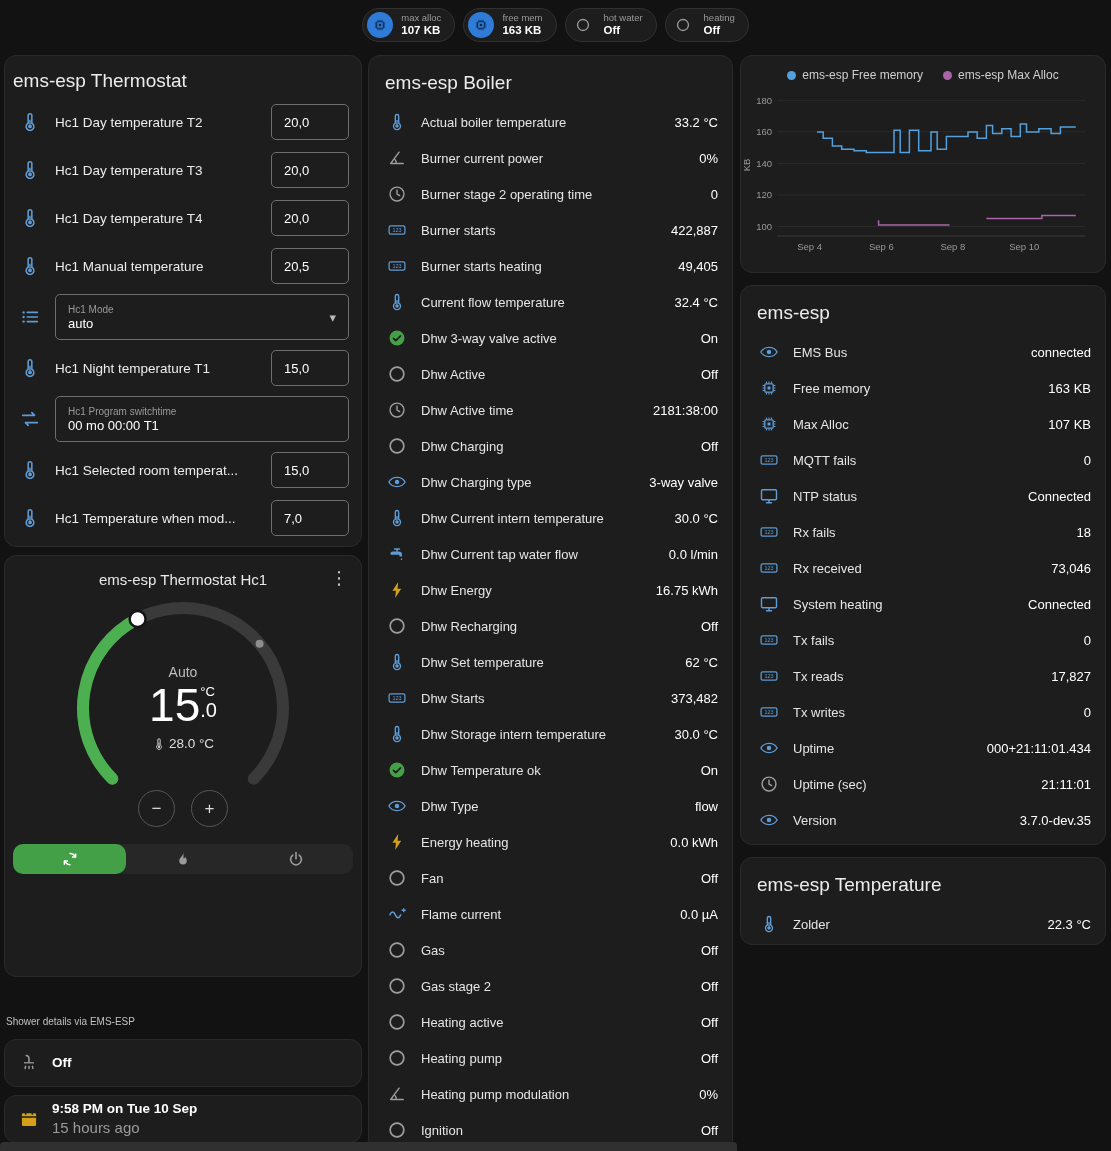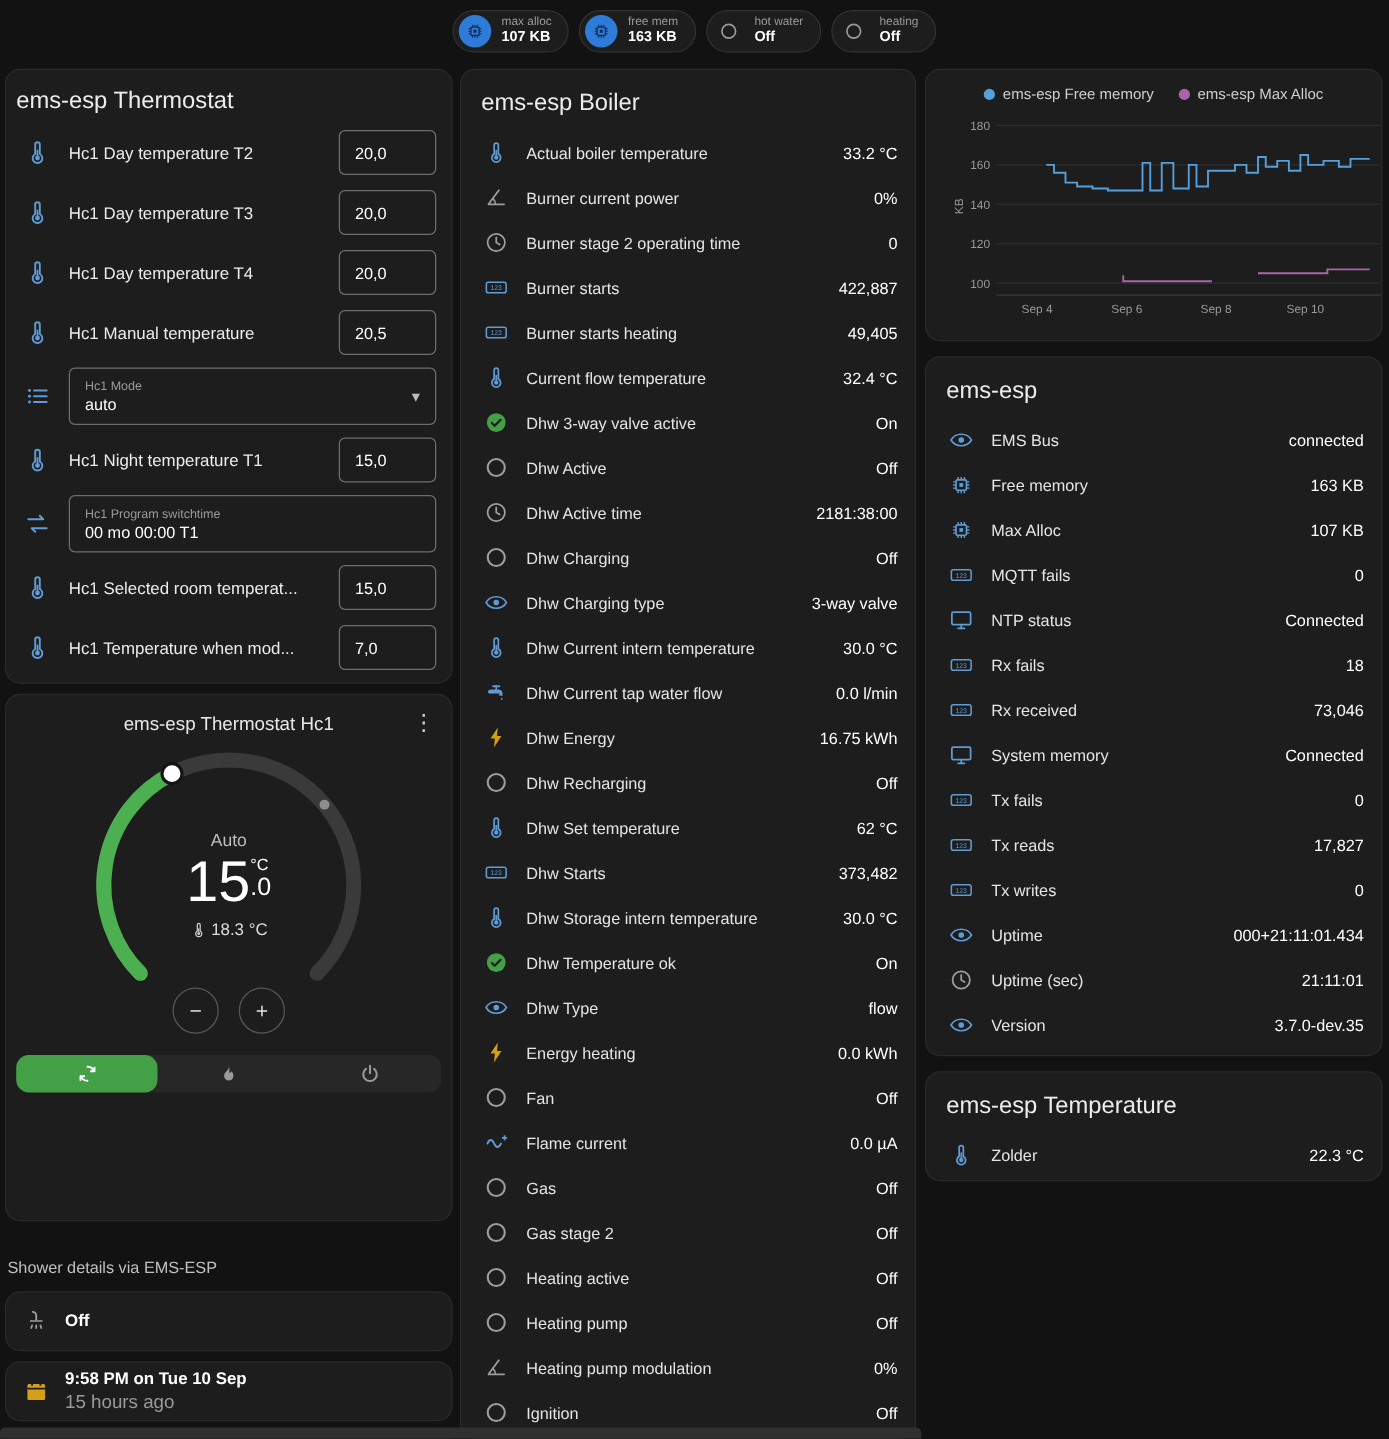--- a/index.html
+++ b/index.html
@@ -63,42 +63,42 @@
   .dial-btns{position:absolute;left:0;right:0;top:200px;display:flex;justify-content:center;gap:16px}
   .round-btn{width:37px;height:37px;border-radius:50%;border:1px solid #565656;color:#ddd;font-size:17px;display:flex;align-items:center;justify-content:center}
   .mode-bar{display:flex;margin:10px 8px 8px;background:#272727;border-radius:10px;height:30px}
   .mode-btn{flex:1;display:flex;align-items:center;justify-content:center;color:#9a9a9a;border-radius:10px}
   .mode-btn .icon{width:18px;height:18px}
   .mode-btn.active{background:#43a047;color:#fff}
 
   
   .section-head{margin-top:14px;padding:0 2px 4px}
   .section-title{font-size:21px;font-weight:700;color:#f2f2f2}
-  .section-sub{font-size:13px;color:#c0c0c0;margin-top:7px}
+  .section-sub{font-size:10px;color:#c0c0c0;margin-top:17px}
   .shower-cards{display:flex;flex-direction:column;gap:8px}
   .shower-card{height:48px;display:flex;align-items:center;gap:13px;padding:0 14px}
   .shower-card .icon{width:20px;height:20px}
   .shower-text{display:flex;flex-direction:column;line-height:1.3}
   .shower-primary{font-size:13.5px;font-weight:700;color:#fff}
   .shower-secondary{font-size:15px;color:#9a9a9a}
   .shower-card.partial{height:20px;align-items:flex-start;justify-content:center;padding-top:5px;overflow:hidden;border-radius:12px 12px 0 0}
   .shower-card.partial .icon{width:16px;height:16px}
 
   
   .boiler-card{height:1096px;overflow:hidden}
   .boiler-card .card-title,.system-card .card-title,.temp-card .card-title{padding:16px 16px 10px}
   .ent-row{height:36px;display:flex;align-items:center;gap:14px;padding:0 14px 0 18px}
   .ent-row .icon{width:20px;height:20px}
   .ent-label{flex:1;font-size:13px;color:#e5e5e5;white-space:nowrap;overflow:hidden;text-overflow:ellipsis}
   .ent-value{font-size:13px;color:#fff;white-space:nowrap}
   .system-card{padding-bottom:6px}
   .temp-card{height:88px}
 
   
-  .chart-card{height:218px;padding:8px 20px 4px}
+  .chart-card{height:218px;padding:8px 0 4px}
   .chart-legend{display:flex;justify-content:center;gap:20px;padding:4px 0 4px;align-items:center}
   .leg-item{display:flex;align-items:center;gap:6px;font-size:12px;color:#cfcfcf}
   .leg-dot{width:9px;height:9px;border-radius:50%;display:inline-block}
   .chart-svg{width:350px;height:176px;display:block}
 
   .bottom-strip{position:absolute;left:0;top:1142px;width:737px;height:9px;background:#303030;border-radius:4px 4px 0 0}
 </style>
 </head>
 <body>
 
@@ -286,21 +286,21 @@
           </span>
         </div>
         <div class="dial-cur">
           <span class="icon">
               <svg viewBox="0 0 24 24">
                 <path d="M10 5a2 2 0 0 1 4 0v8.3a4.2 4.2 0 1 1-4 0z" fill="none" stroke="currentColor" stroke-width="1.7"></path>
                 <circle cx="12" cy="16.8" r="2.1" fill="currentColor"></circle>
                 <path d="M12 9.5v5.5" stroke="currentColor" stroke-width="1.6"></path>
               </svg>
             </span>
-          <span>18.3 °C</span>
+          <span>28.0 °C</span>
         </div>
       </div>
       <div class="dial-btns">
         <button class="round-btn">−</button>
         <button class="round-btn">+</button>
       </div>
     </div>
     <div class="mode-bar">
         <button class="mode-btn active">
           <span class="icon">
@@ -783,21 +783,21 @@
           <span class="ent-label">Rx received</span>
           <span class="ent-value">73,046</span>
         </div>
         <div class="ent-row">
           <span class="icon blue">
             <svg viewBox="0 0 24 24">
               <rect x="3" y="4.5" width="18" height="12" rx="1.5" fill="none" stroke="currentColor" stroke-width="1.7"></rect>
               <path d="M9 20h6M12 16.5V20" stroke="currentColor" stroke-width="1.7" stroke-linecap="round"></path>
             </svg>
           </span>
-          <span class="ent-label">System memory</span>
+          <span class="ent-label">System heating</span>
           <span class="ent-value">Connected</span>
         </div>
         <div class="ent-row">
           <span class="icon blue">
             <svg viewBox="0 0 24 24">
               <rect x="2.5" y="7" width="19" height="10" rx="2" fill="none" stroke="currentColor" stroke-width="1.5"></rect>
               <text x="12" y="14.8" font-size="6.5" text-anchor="middle" fill="currentColor">123</text>
             </svg>
           </span>
           <span class="ent-label">Tx fails</span>

